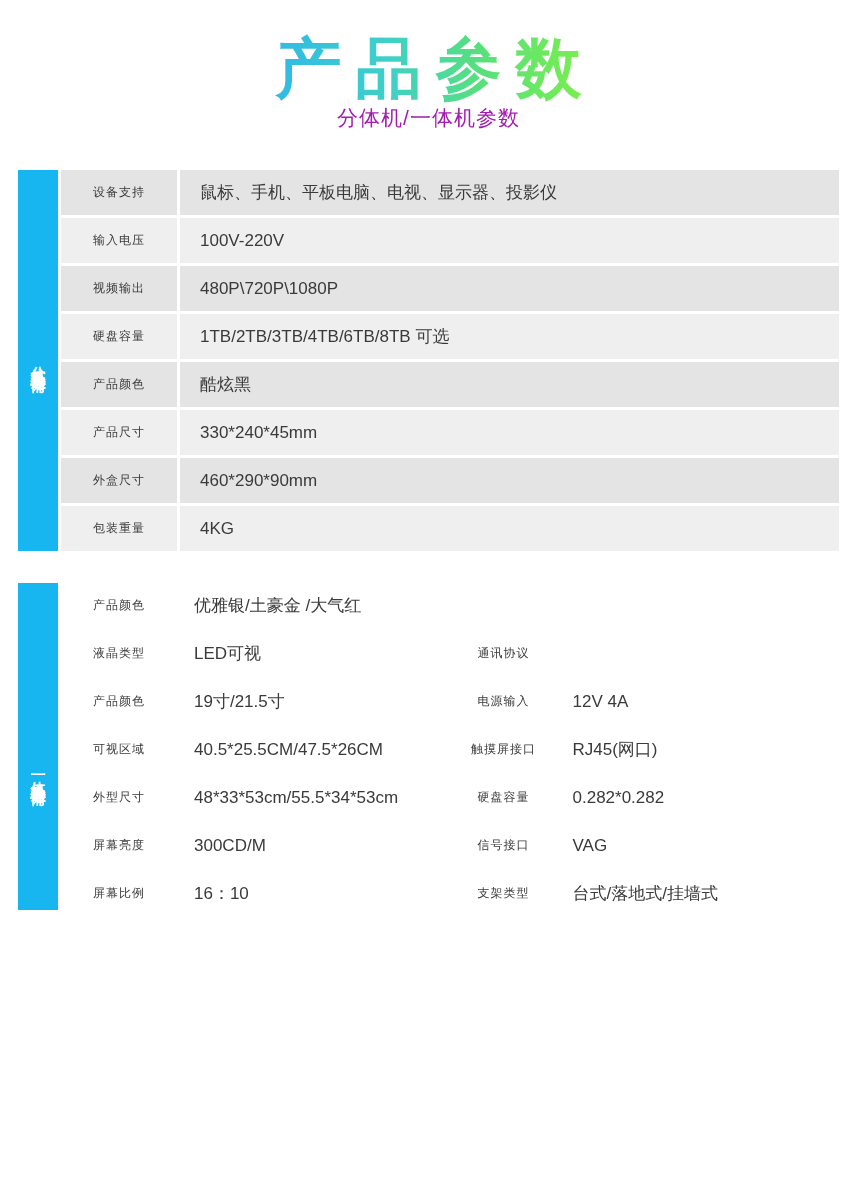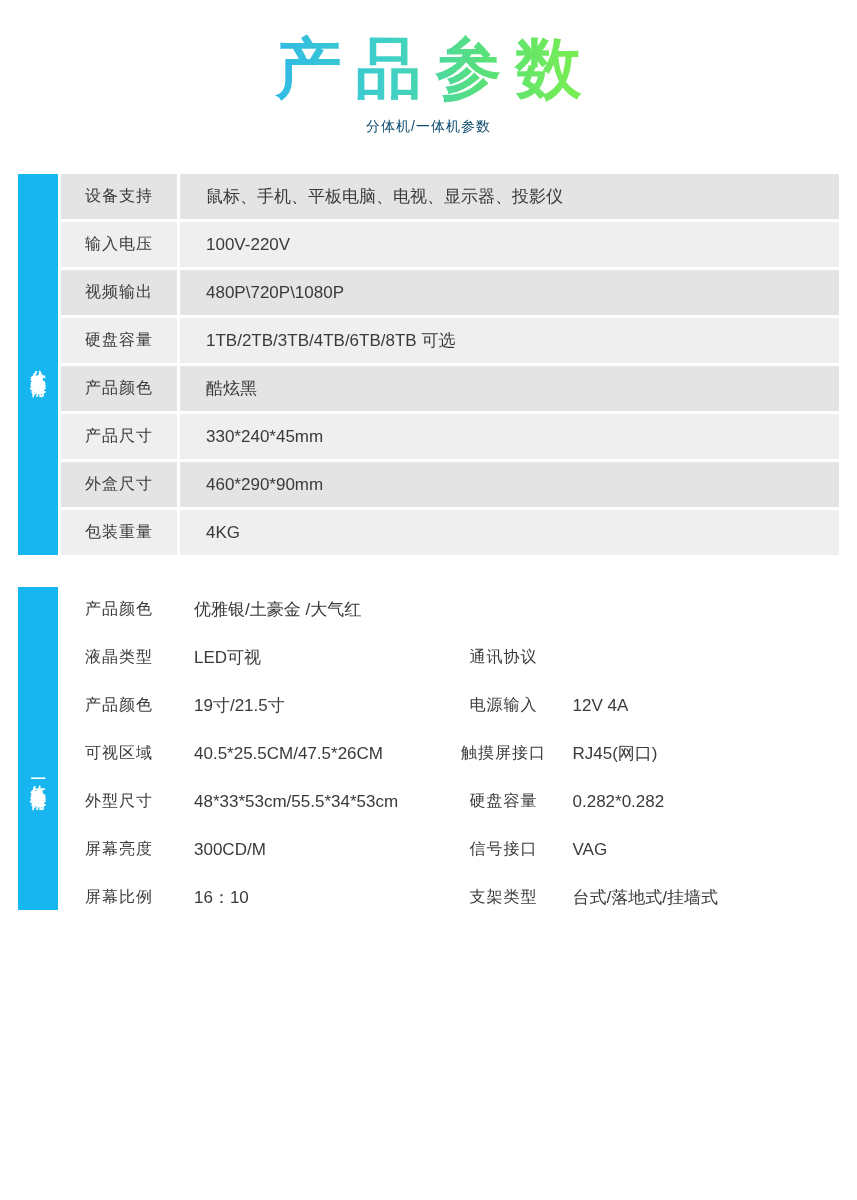--- a/index.html
+++ b/index.html
@@ -35,23 +35,23 @@
     background: linear-gradient(90deg, #2fb8e8 0%, #3fd0c8 38%, #58e07a 66%, #7ef04a 100%);
     -webkit-background-clip: text;
     background-clip: text;
     color: transparent;
     -webkit-text-fill-color: transparent;
     display: inline-block;
     margin: 0;
     padding-left: 14px;
   }
   .subtitle {
-    margin-top: 15px;
-    font-size: 14px;
-    color: #0c4a6e;
+    margin-top: 1px;
+    font-size: 21px;
+    color: #a21caf;
     letter-spacing: 1px;
   }
 
   
   .block {
     display: flex;
     margin: 0 18px;
     position: relative;
   }
   .block-spec {
@@ -103,34 +103,34 @@
   .vgap {
     height: 3px;
     background: #ffffff;
   }
   .cell-label {
     flex: 0 0 116px;
     width: 116px;
     display: flex;
     align-items: center;
     justify-content: center;
-    font-size: 16px;
+    font-size: 12px;
     color: #3a3a3a;
     letter-spacing: 1px;
   }
   .cell-value {
     flex: 1 1 auto;
     display: flex;
     align-items: center;
     padding-left: 20px;
     font-size: 17px;
     color: #3a3a3a;
   }
   .block-spec .cell-value {
-    padding-left: 26px;
+    padding-left: 20px;
   }
   
   .row-pair {
     display: flex;
     align-items: stretch;
     min-height: 45px;
   }
   .half {
     display: flex;
     align-items: stretch;

